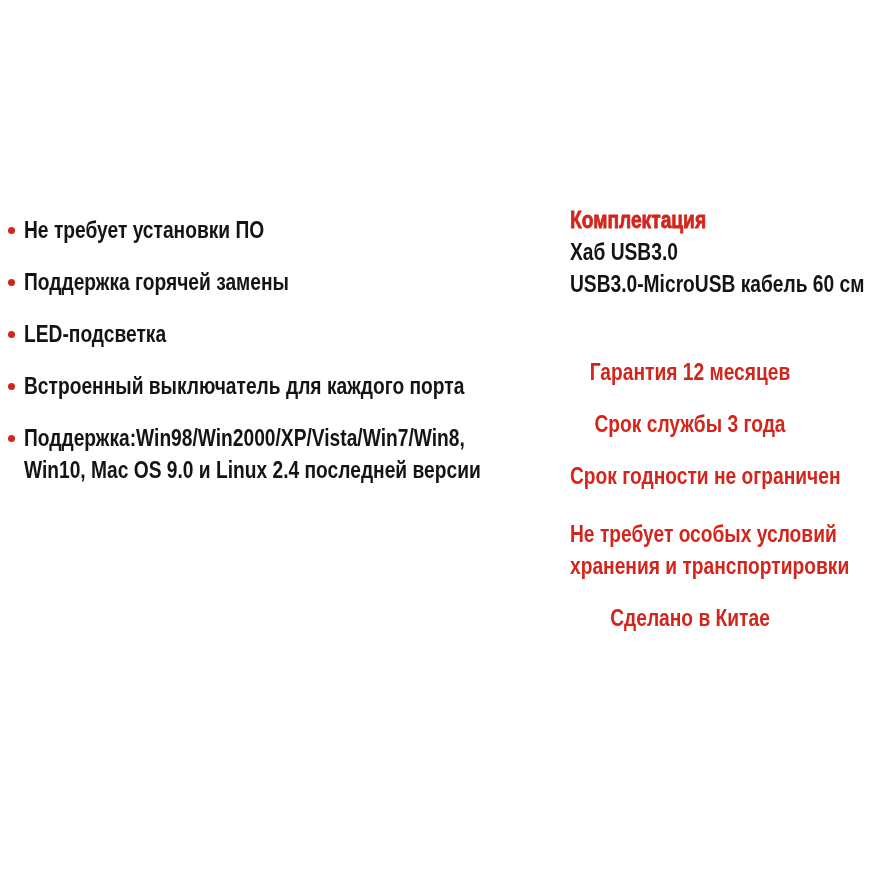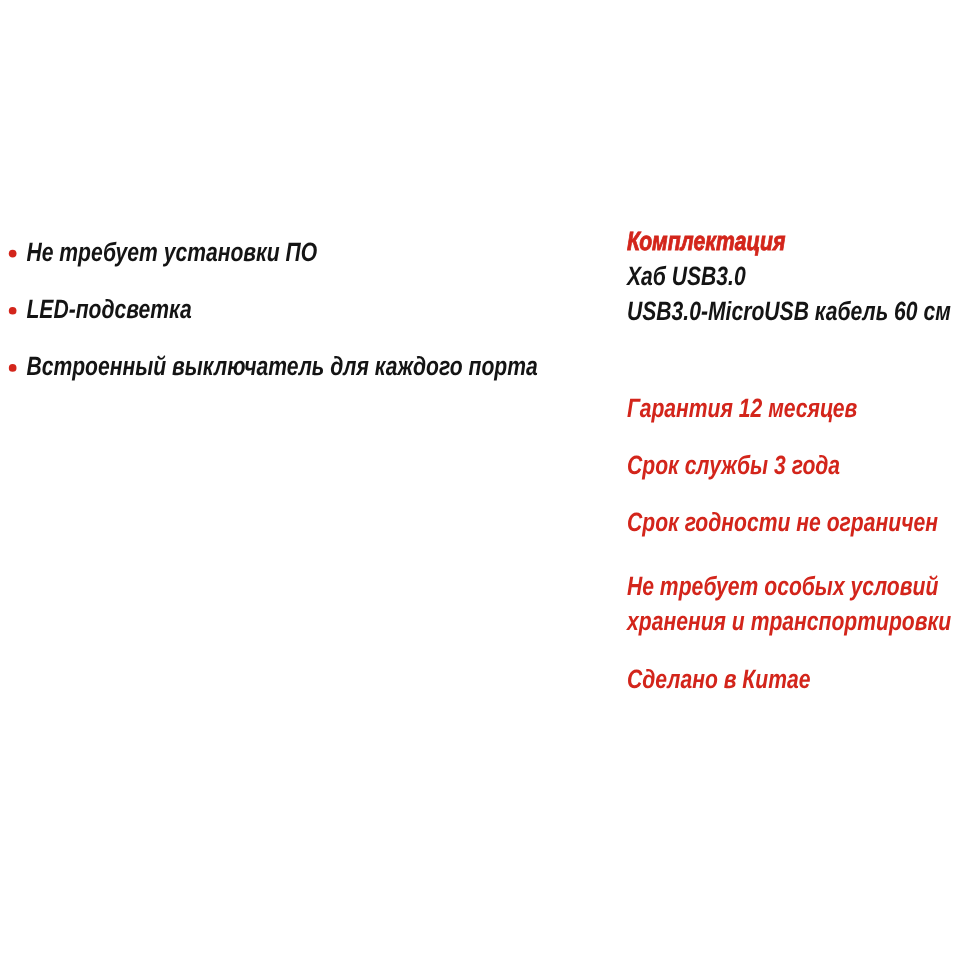--- a/index.html
+++ b/index.html
@@ -12,21 +12,20 @@
     position: relative;
     width: 870px;
     height: 870px;
     background: var(--page-bg);
     overflow: hidden;
     font-family: "Liberation Sans", sans-serif;
     font-weight: 700;
     font-size: 24px;
     line-height: 32px;
     color: var(--text-black);
-    font-style: italic;
   }
   
   .condense {
     transform: scaleX(0.8);
     transform-origin: 0 0;
   }
   .ln { white-space: pre; }
 
   
   .features {
@@ -55,21 +54,21 @@
     position: absolute;
     left: 570px;
     top: 204px;
     width: 300px;
   }
   .pkg-heading {
     color: var(--accent-red);
     -webkit-text-stroke: 0.8px var(--accent-red);
   }
   .pkg-item { color: var(--text-black); }
-  .notes { margin-top: 56px; }
+  .notes { margin-top: 56px; text-align: center; }
   .note {
     color: var(--accent-red);
     margin-bottom: 20px;
   }
   .note.gap-lg { margin-bottom: 26px; }
 </style>
 </head>
 <body>
 
 <div class="page">
@@ -77,36 +76,49 @@
   <div class="features">
 
     <div class="feature">
       <span class="dot"></span>
       <div class="condense">
         <div class="ln">Не требует установки ПО</div>
       </div>
     </div>
 
 
+    <div class="feature">
+      <span class="dot"></span>
+      <div class="condense">
+        <div class="ln">Поддержка горячей замены</div>
+      </div>
+    </div>
 
 
     <div class="feature">
       <span class="dot"></span>
       <div class="condense">
         <div class="ln">LED-подсветка</div>
       </div>
     </div>
 
     <div class="feature">
       <span class="dot"></span>
       <div class="condense">
         <div class="ln">Встроенный выключатель для каждого порта</div>
       </div>
     </div>
 
+    <div class="feature">
+      <span class="dot"></span>
+      <div class="condense">
+        <div class="ln">Поддержка:Win98/Win2000/XP/Vista/Win7/Win8,</div>
+        <div class="ln">Win10, Mac OS 9.0 и Linux 2.4 последней версии</div>
+      </div>
+    </div>
 
   </div>
 
   <div class="right-col">
 
     <div class="condense">
       <div class="ln pkg-heading">Комплектация</div>
       <div class="ln pkg-item">Хаб USB3.0</div>
       <div class="ln pkg-item">USB3.0-MicroUSB кабель 60 см</div>
     </div>

